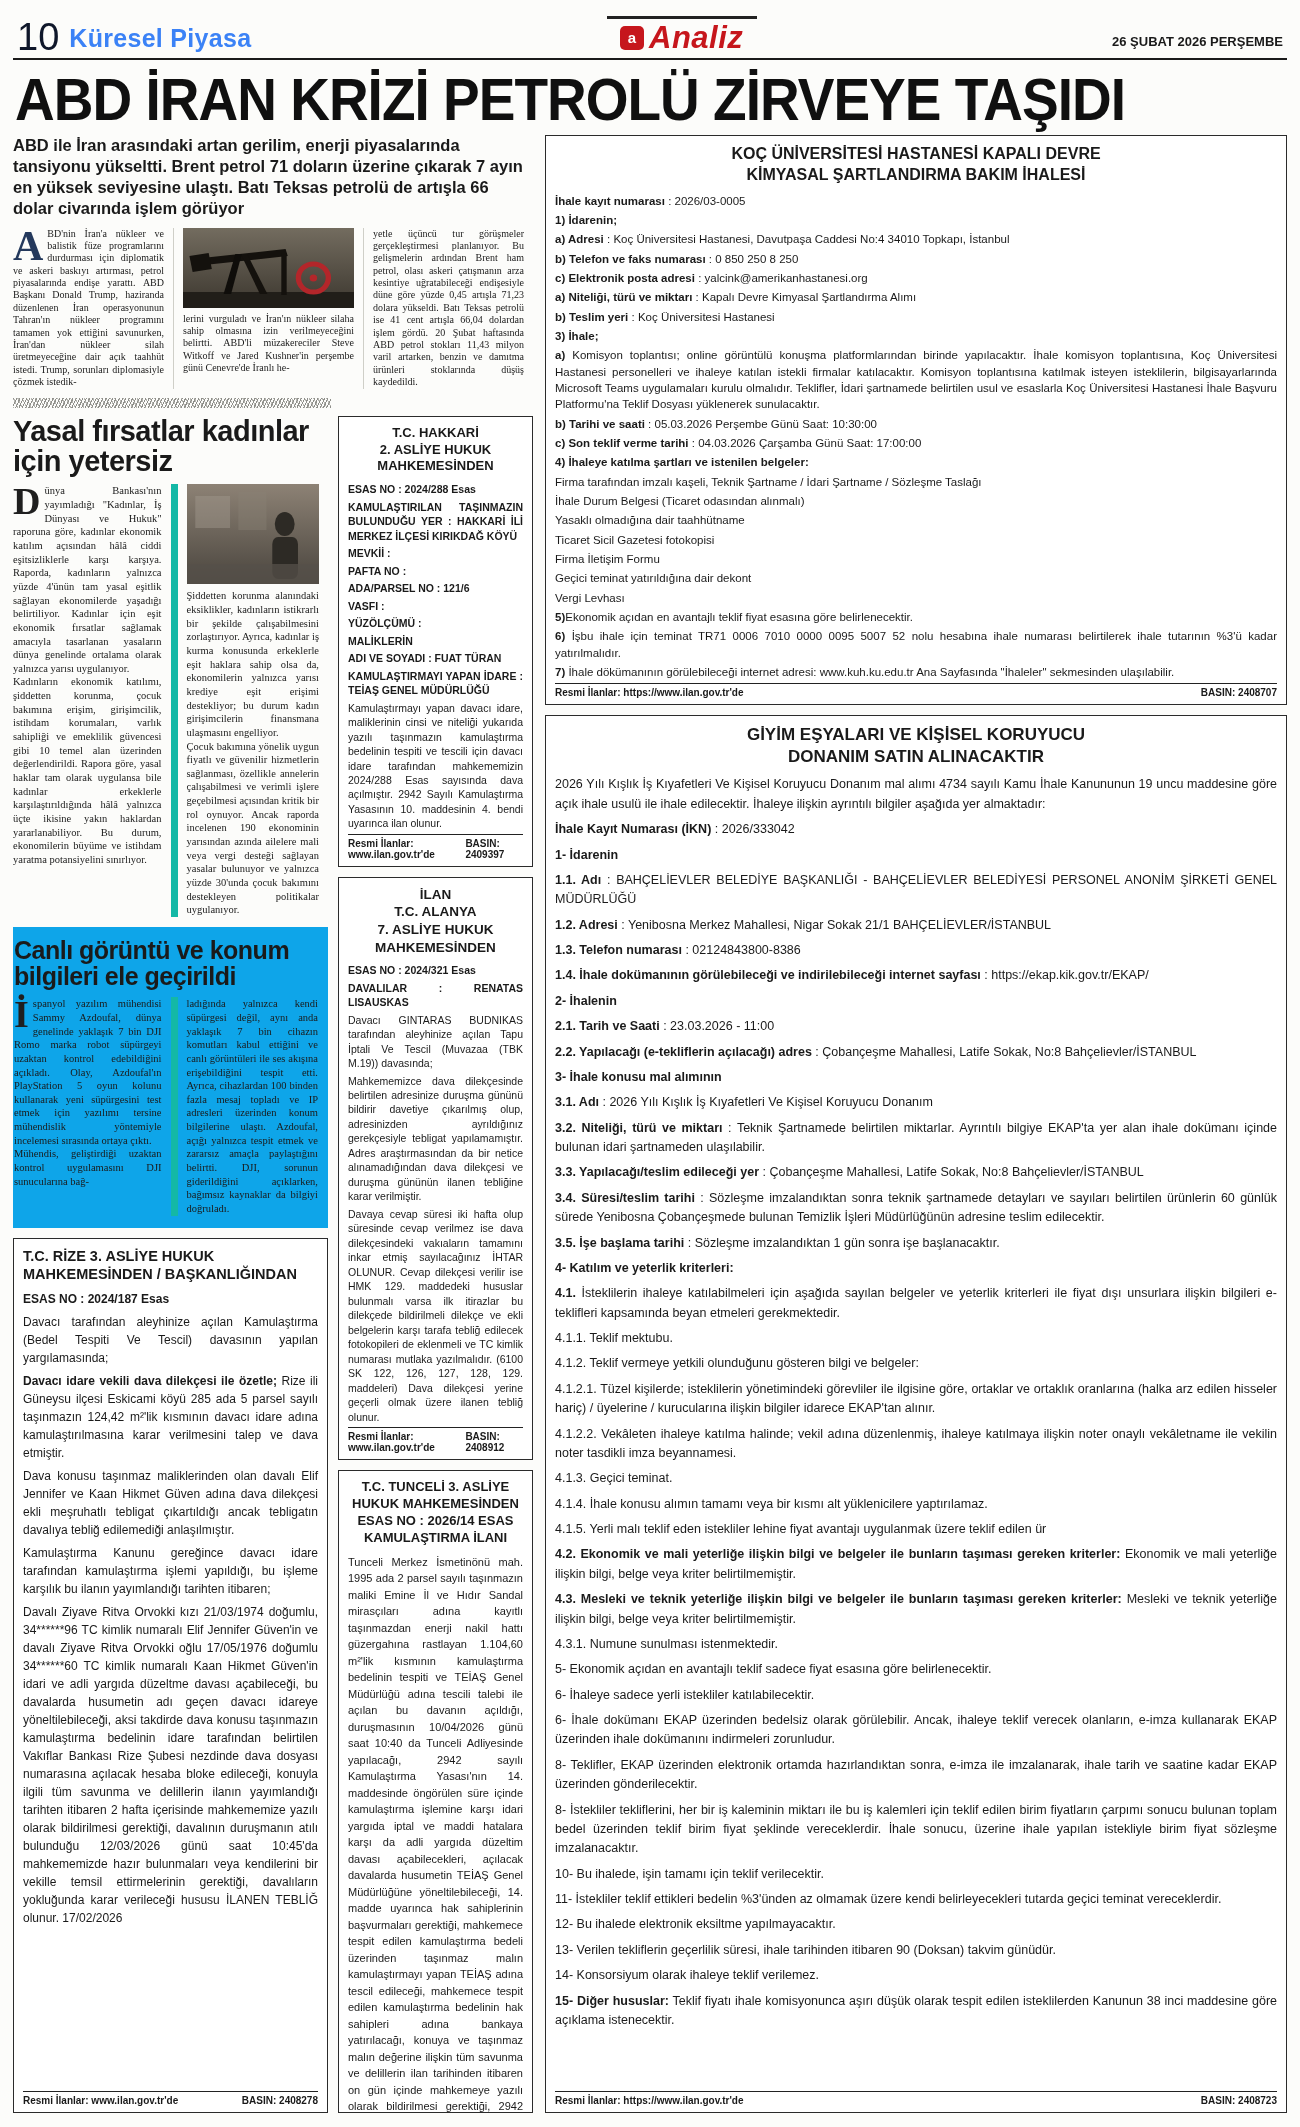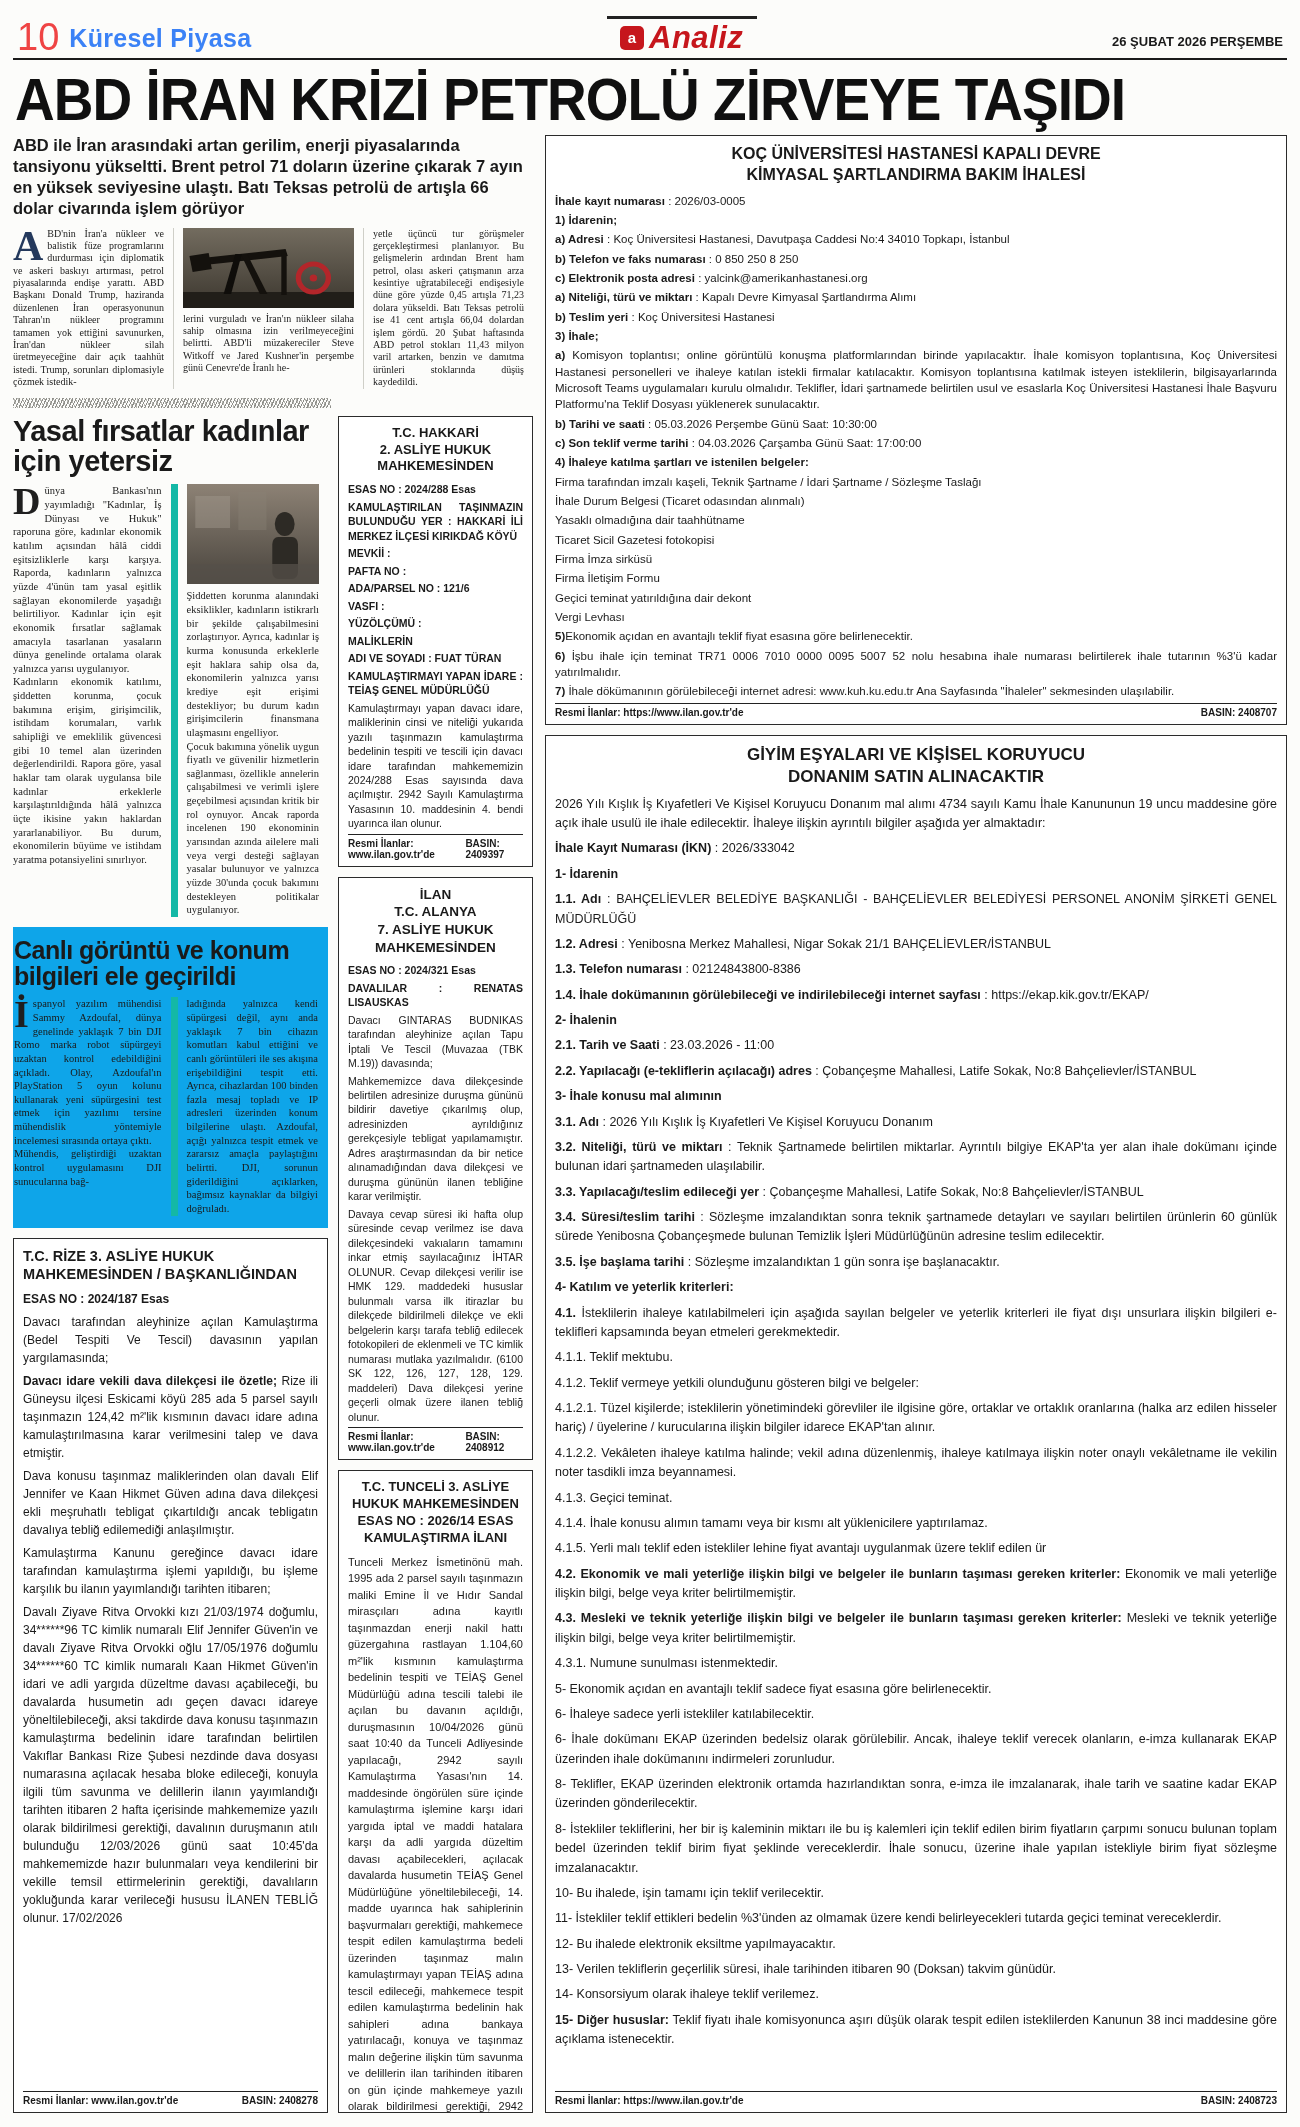--- a/index.html
+++ b/index.html
@@ -3,21 +3,21 @@
 <meta charset="utf-8">
 <title>Analiz - Sayfa 10</title>
 <style>
   * { box-sizing: border-box; margin: 0; padding: 0; }
   body { background:#d9d9d5; font-family:"Liberation Sans", sans-serif; color:#1a1a1a; }
   .page { width:1300px; height:2127px; margin:0 auto; background:#fcfcfa; padding:8px 13px 10px; overflow:hidden; position:relative; }
 
   
   .masthead { display:flex; align-items:flex-end; justify-content:space-between; border-bottom:2px solid #1b1b1b; padding:2px 4px 5px; height:52px; }
   .mh-left { display:flex; align-items:flex-end; gap:10px; }
-  .page-no { font-size:38px; line-height:.85; font-weight:400; color:#ef4444; }
+  .page-no { font-size:38px; line-height:.85; font-weight:400; color:#0f172a; }
   .section { font-size:25px; font-weight:700; color:#3b82f6; letter-spacing:.3px; }
   .mh-logo { text-align:center; }
   .logo-bar { height:3px; background:#222; width:150px; margin:0 auto 3px; }
   .logo-row { display:flex; align-items:center; gap:5px; justify-content:center; }
   .logo-badge { display:inline-block; width:24px; height:24px; background:#c6161c; color:#fff; border-radius:5px; font-weight:700; text-align:center; line-height:24px; font-size:15px; }
   .logo-text { color:#c6161c; font-size:31px; font-weight:700; font-style:italic; letter-spacing:.5px; line-height:1; }
   .mh-date { font-size:13px; font-weight:700; padding-bottom:4px; }
 
   
   .headline { font-size:55px; font-weight:700; letter-spacing:-1px; line-height:1.02; margin:9px 2px 10px; color:#101010; transform:scaleY(1.08); transform-origin:top left; }
@@ -266,21 +266,20 @@
             <p class="nl"><b>b) Teslim yeri</b> : Koç Üniversitesi Hastanesi</p>
             <p class="nl b">3) İhale;</p>
             <p class="nl"><b>a)</b> Komisyon toplantısı; online görüntülü konuşma platformlarından birinde yapılacaktır. İhale komisyon toplantısına, Koç Üniversitesi Hastanesi personelleri ve ihaleye katılan istekli firmalar katılacaktır. Komisyon toplantısına katılmak isteyen isteklilerin, bilgisayarlarında Microsoft Teams uygulamaları kurulu olmalıdır. Teklifler, İdari şartnamede belirtilen usul ve esaslarla Koç Üniversitesi Hastanesi İhale Başvuru Platformu'na Teklif Dosyası yüklenerek sunulacaktır.</p>
             <p class="nl"><b>b) Tarihi ve saati</b> : 05.03.2026 Perşembe Günü Saat: 10:30:00</p>
             <p class="nl"><b>c) Son teklif verme tarihi</b> : 04.03.2026 Çarşamba Günü Saat: 17:00:00</p>
             <p class="nl b">4) İhaleye katılma şartları ve istenilen belgeler:</p>
             <p class="nl">Firma tarafından imzalı kaşeli, Teknik Şartname / İdari Şartname / Sözleşme Taslağı</p>
             <p class="nl">İhale Durum Belgesi (Ticaret odasından alınmalı)</p>
             <p class="nl">Yasaklı olmadığına dair taahhütname</p>
             <p class="nl">Ticaret Sicil Gazetesi fotokopisi</p>
-            <p class="nl">Firma İmza sirküsü</p>
             <p class="nl">Firma İletişim Formu</p>
             <p class="nl">Geçici teminat yatırıldığına dair dekont</p>
             <p class="nl">Vergi Levhası</p>
             <p class="nl"><b>5)</b>Ekonomik açıdan en avantajlı teklif fiyat esasına göre belirlenecektir.</p>
             <p class="nl"><b>6)</b> İşbu ihale için teminat TR71 0006 7010 0000 0095 5007 52 nolu hesabına ihale numarası belirtilerek ihale tutarının %3'ü kadar yatırılmalıdır.</p>
             <p class="nl"><b>7)</b> İhale dökümanının görülebileceği internet adresi: www.kuh.ku.edu.tr Ana Sayfasında "İhaleler" sekmesinden ulaşılabilir.</p>
           </div>
         <div class="n-foot">
           <span>Resmi İlanlar: https://www.ilan.gov.tr'de</span>
           <span>BASIN: 2408707</span>

